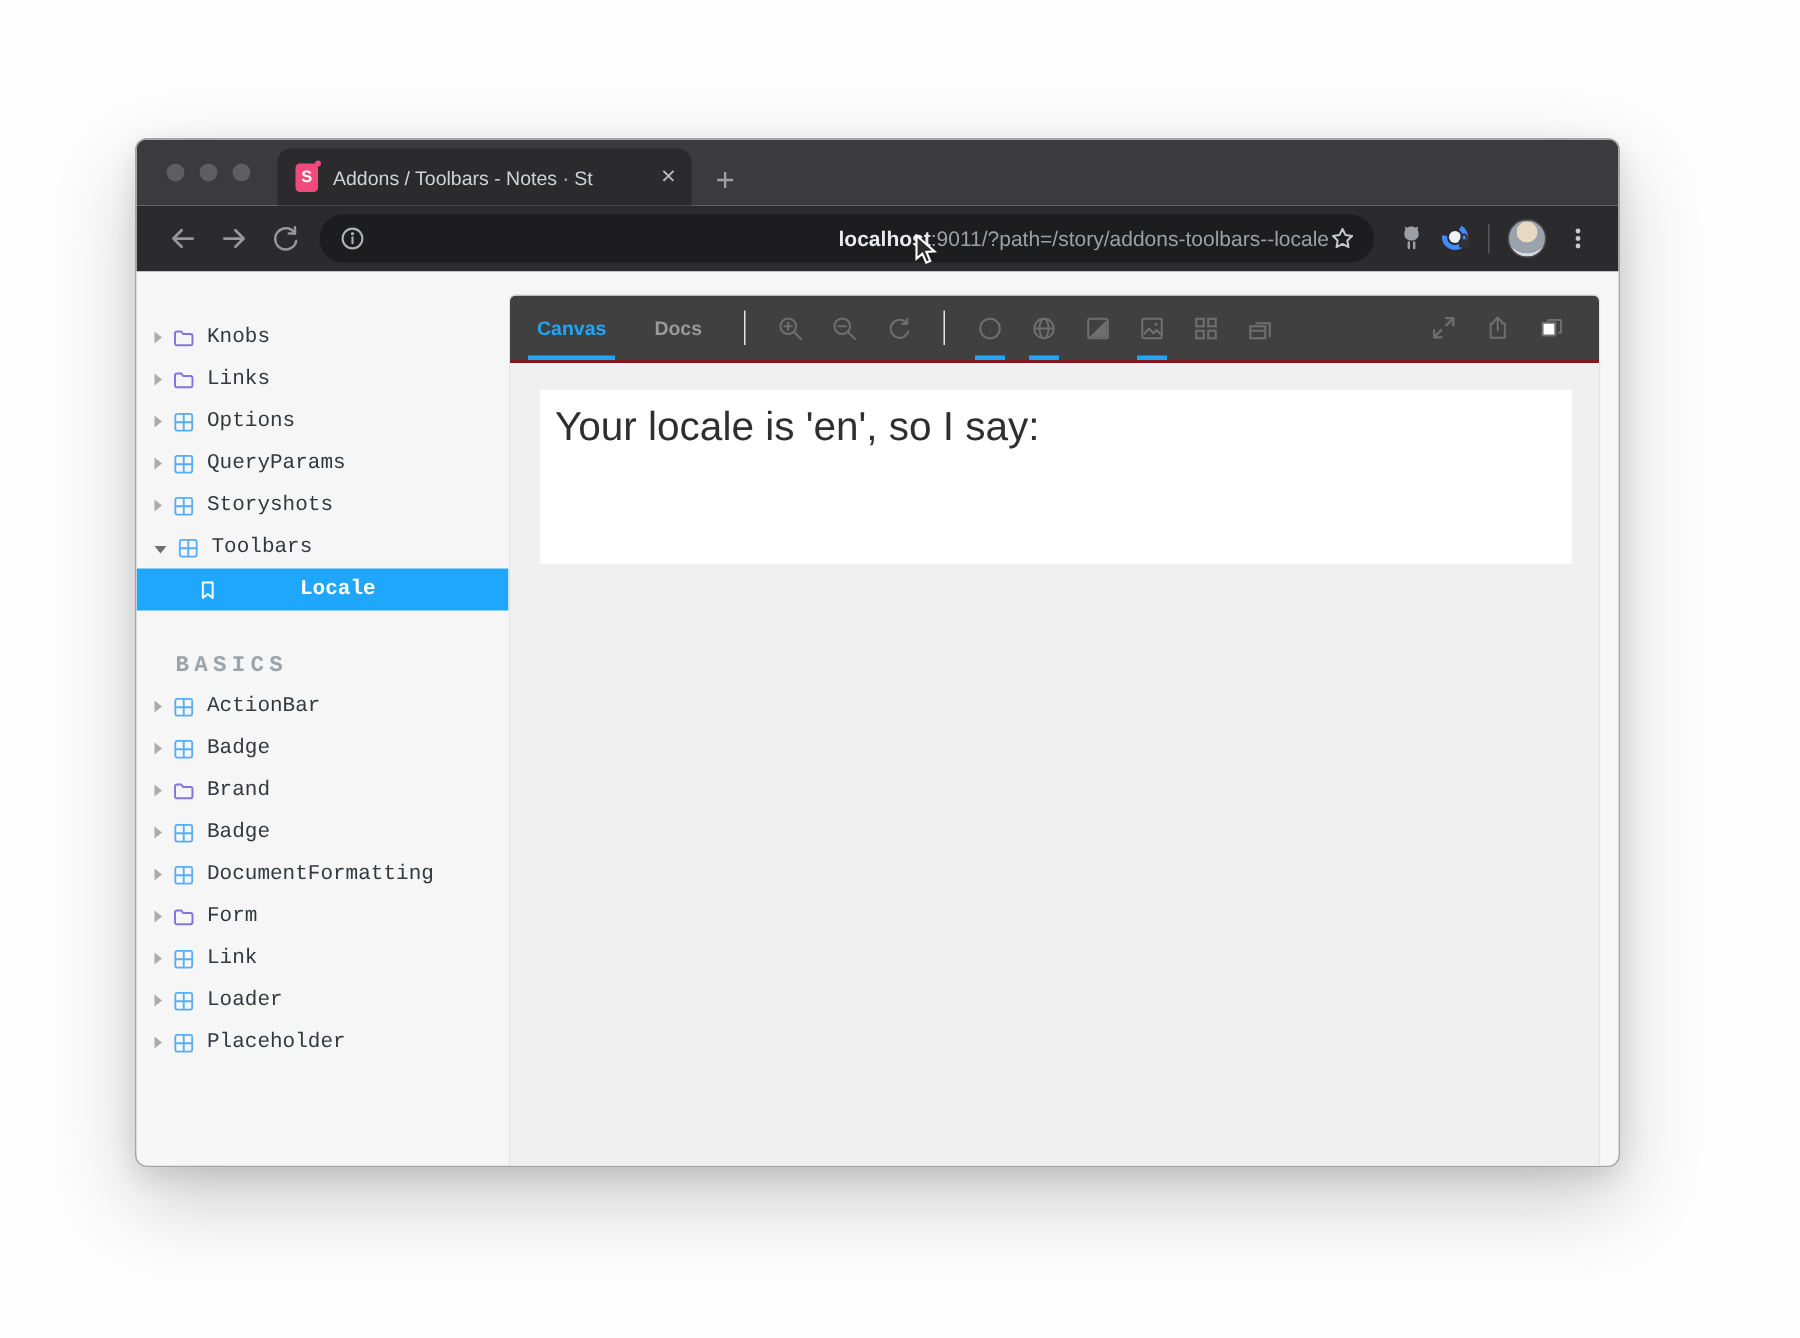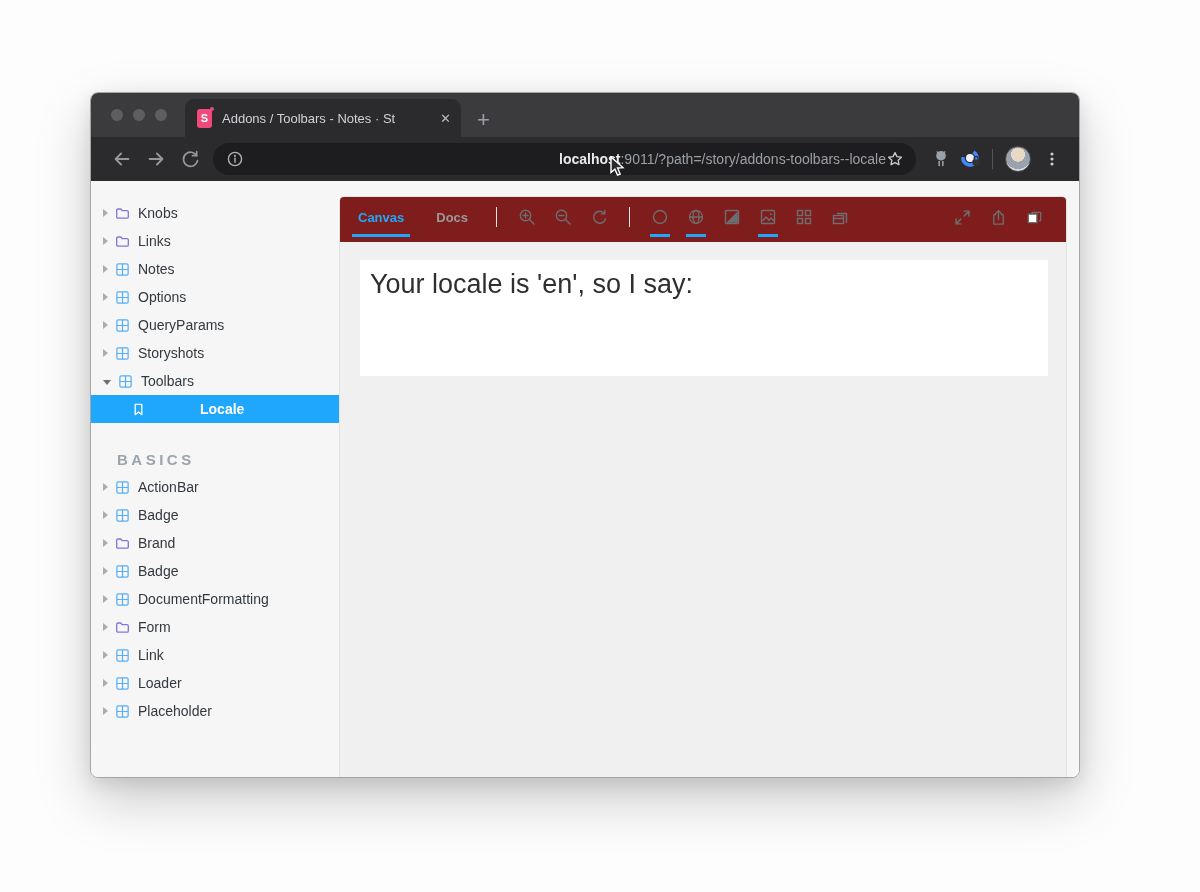--- a/index.html
+++ b/index.html
@@ -33,38 +33,38 @@
   .url-host { color:#e8eaed; font-weight:bold; }
   .url-rest { color:#9aa0a6; }
   .ext { width:30px; height:30px; display:flex; align-items:center; justify-content:center; }
   .chrome-div { width:1px; height:20px; background:#55565a; margin:0 6px; }
   .avatar { width:26px; height:26px; border-radius:50%; margin:0 6px;
     background:radial-gradient(circle at 50% 32%, #e8d9c4 0 34%, #9aa3ad 35% 70%, #d7dade 71%); border:1px solid #4a4a4c;}
 
   
   .app { display:flex; height:598px; background:#f6f6f6; }
 
-  .sidebar { width:248px; flex:0 0 auto; padding-top:18px; overflow:hidden; }
+  .sidebar { width:248px; flex:0 0 auto; padding-top:30px; overflow:hidden;font-family:Liberation Mono, monospace; }
   .row { height:28px; display:flex; align-items:center; padding-left:12px; font-size:14px; color:#33393f; }
   .row .label { margin-left:8px; }
   .caret { width:0; height:0; border-top:4px solid transparent; border-bottom:4px solid transparent;
     border-left:5px solid #acacac; margin-right:7px; flex:0 0 auto; }
   .caret.down { border-left:4px solid transparent; border-right:4px solid transparent;
     border-top:5px solid #6f6f6f; border-bottom:none; margin-top:2px; }
   .row.selected { background:#1ea7fd; color:#fff; font-weight:bold; }
   .row.child { padding-left:40px;gap:46px; }
   .spacer { height:22px; }
   .section-hd { height:28px; display:flex; align-items:center; padding-left:26px;
     font-size:15px; letter-spacing:3.5px; color:#9ba4ab; font-weight:bold; }
   .sicon { width:15px; height:15px; flex:0 0 auto; display:block; }
 
   .preview { flex:1; display:flex; flex-direction:column; padding:15px 12px 0 0; }
   .panel { flex:1; background:#f0f0f0; border:1px solid #e2e2e2; border-bottom:none;
     border-radius:5px 5px 0 0; display:flex; flex-direction:column; overflow:hidden; }
-  .ptoolbar { height:45px; background:#7f1d1d; border-bottom:5px solid #7f1d1d;
+  .ptoolbar { height:45px; background:#404040; border-bottom:2px solid #7f1d1d;
     display:flex; align-items:stretch; padding:0 14px 0 2px; flex:0 0 auto; }
   .ptab { position:relative; display:flex; align-items:center; padding:0 16px;
     font-size:13px; font-weight:bold; color:#999; }
   .ptab.active { color:#1ea7fd; }
   .ptab.active::after { content:""; position:absolute; left:10px; right:10px; bottom:0; height:3px; background:#1ea7fd; }
   .tsep { width:1px; background:#e4e4e4; margin:10px 12px; }
   .tool { position:relative; display:flex; align-items:center; justify-content:center; width:36px; }
   .tool.active::after { content:""; position:absolute; left:8px; right:8px; bottom:0; height:3px; background:#1ea7fd; }
   .tool svg { display:block; }
   .right-tools { margin-left:auto; display:flex; align-items:stretch; }
@@ -162,28 +162,20 @@
               <path d="M1.8 4.6c0-.8.6-1.4 1.4-1.4h3l1.4 1.8h5.2c.8 0 1.4.6 1.4 1.4v5.2c0 .8-.6 1.4-1.4 1.4H3.2c-.8 0-1.4-.6-1.4-1.4z"></path>
             </svg>
           <span class="label">Knobs</span>
         </div>
         <div class="row">
           <span class="caret"></span>
           <svg class="sicon" viewBox="0 0 16 16" fill="none" stroke="#8673dd" stroke-width="1.4">
               <path d="M1.8 4.6c0-.8.6-1.4 1.4-1.4h3l1.4 1.8h5.2c.8 0 1.4.6 1.4 1.4v5.2c0 .8-.6 1.4-1.4 1.4H3.2c-.8 0-1.4-.6-1.4-1.4z"></path>
             </svg>
           <span class="label">Links</span>
-        </div>
-        <div class="row">
-          <span class="caret"></span>
-          <svg class="sicon" viewBox="0 0 16 16" fill="none" stroke="#56aef9" stroke-width="1.3">
-              <rect x="2" y="2" width="12" height="12" rx="1.5"></rect>
-              <path d="M8 2v12M2 8h12"></path>
-            </svg>
-          <span class="label">Notes</span>
         </div>
         <div class="row">
           <span class="caret"></span>
           <svg class="sicon" viewBox="0 0 16 16" fill="none" stroke="#56aef9" stroke-width="1.3">
               <rect x="2" y="2" width="12" height="12" rx="1.5"></rect>
               <path d="M8 2v12M2 8h12"></path>
             </svg>
           <span class="label">Options</span>
         </div>
         <div class="row">

